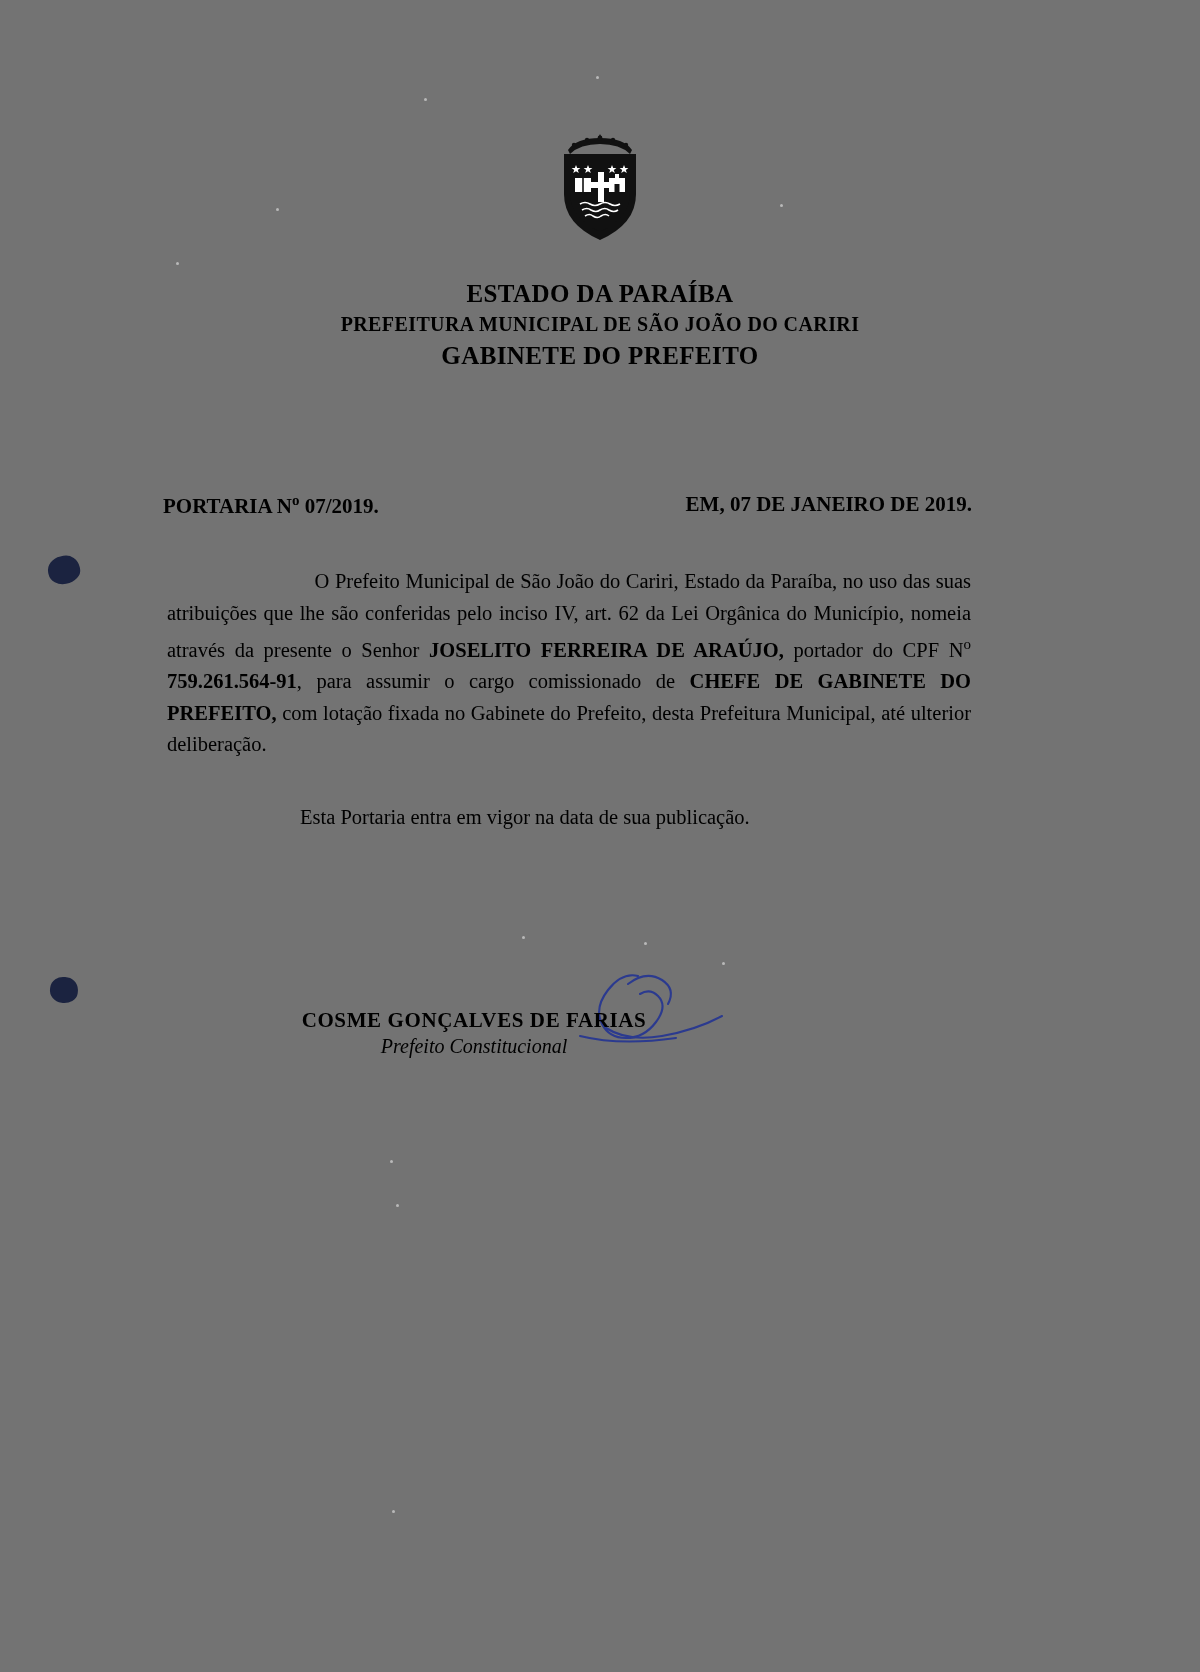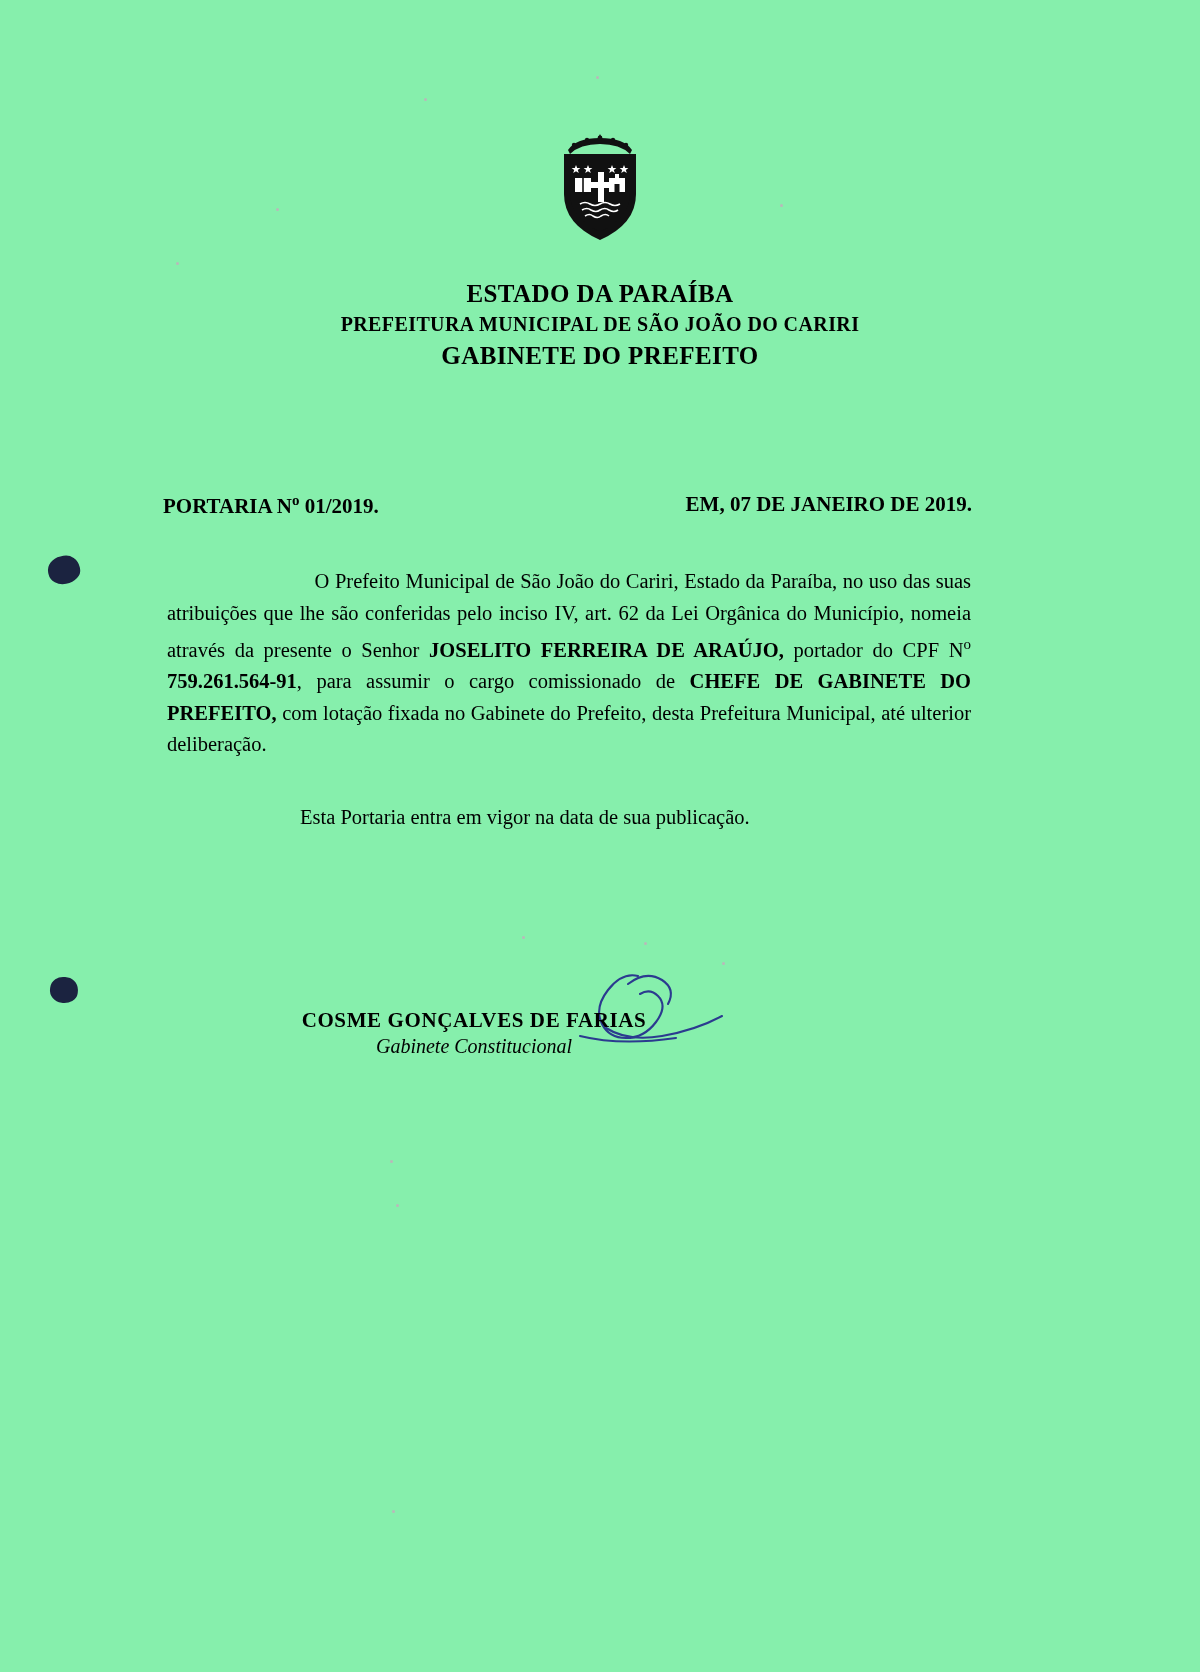--- a/index.html
+++ b/index.html
@@ -13,21 +13,21 @@
     height: 1672px;
     position: relative;
     font-family: "Liberation Serif", serif;
     color: #000000;
     overflow: hidden;
   }
 
   .page {
     position: absolute;
     inset: 0;
-    background: #86efac;
+    background: #737373;
   }
 
   
   .crest-wrap {
     position: absolute;
     top: 132px;
     left: 0;
     width: 1200px;
     display: flex;
     justify-content: center;
@@ -197,21 +197,21 @@
     </svg>
   </div>
 
   <div class="header">
     <div class="line1">ESTADO DA PARAÍBA</div>
     <div class="line2">PREFEITURA MUNICIPAL DE SÃO JOÃO DO CARIRI</div>
     <div class="line3">GABINETE DO PREFEITO</div>
   </div>
 
   <div class="meta-row">
-    <div class="portaria"><span>PORTARIA N</span><span class="sup">o</span><span> 01/2019.</span></div>
+    <div class="portaria"><span>PORTARIA N</span><span class="sup">o</span><span> 07/2019.</span></div>
     <div class="data">EM, 07 DE JANEIRO DE 2019.</div>
   </div>
 
   <div class="body-text">
     <p><span class="indent"></span><span>O Prefeito Municipal de São João do Cariri, Estado da Paraíba, no uso das suas atribuições que lhe são conferidas pelo inciso IV, art. 62 da Lei Orgânica do Município, nomeia através da presente o Senhor </span><span class="b">JOSELITO FERREIRA DE ARAÚJO,</span><span> portador do CPF N</span><span class="sup">o</span><span class="b"> 759.261.564-91</span><span>, para assumir o cargo comissionado de </span><span class="b">CHEFE DE GABINETE DO PREFEITO,</span><span> com lotação fixada no Gabinete do Prefeito, desta Prefeitura Municipal, até ulterior deliberação.</span></p>
   </div>
 
   <div class="para-2">
     <span>Esta Portaria entra em vigor na data de sua publicação.</span>
   </div>
@@ -221,21 +221,21 @@
     <g fill="none" stroke="#2b3a8f" stroke-width="2.1" stroke-linecap="round">
       <path d="M118 14 q-16 -4 -30 14 q-14 18 -6 34 q7 14 24 14 q18 0 30 -16 q12 -16 2 -26 q-8 -8 -18 -2"></path>
       <path d="M86 66 q22 14 56 8 q34 -6 60 -20"></path>
       <path d="M108 22 q18 -14 34 -4 q14 9 6 24"></path>
       <path d="M60 74 q40 10 96 2"></path>
     </g>
   </svg>
 
   <div class="signature">
     <div class="sig-name">COSME GONÇALVES DE FARIAS</div>
-    <div class="sig-role">Gabinete Constitucional</div>
+    <div class="sig-role">Prefeito Constitucional</div>
   </div>
 
   <div class="blob blob-1"></div>
   <div class="blob blob-2"></div>
 
   <div class="speck" style="top:76px;left:596px;"></div>
   <div class="speck" style="top:98px;left:424px;"></div>
   <div class="speck" style="top:208px;left:276px;"></div>
   <div class="speck" style="top:262px;left:176px;"></div>
   <div class="speck" style="top:204px;left:780px;"></div>

